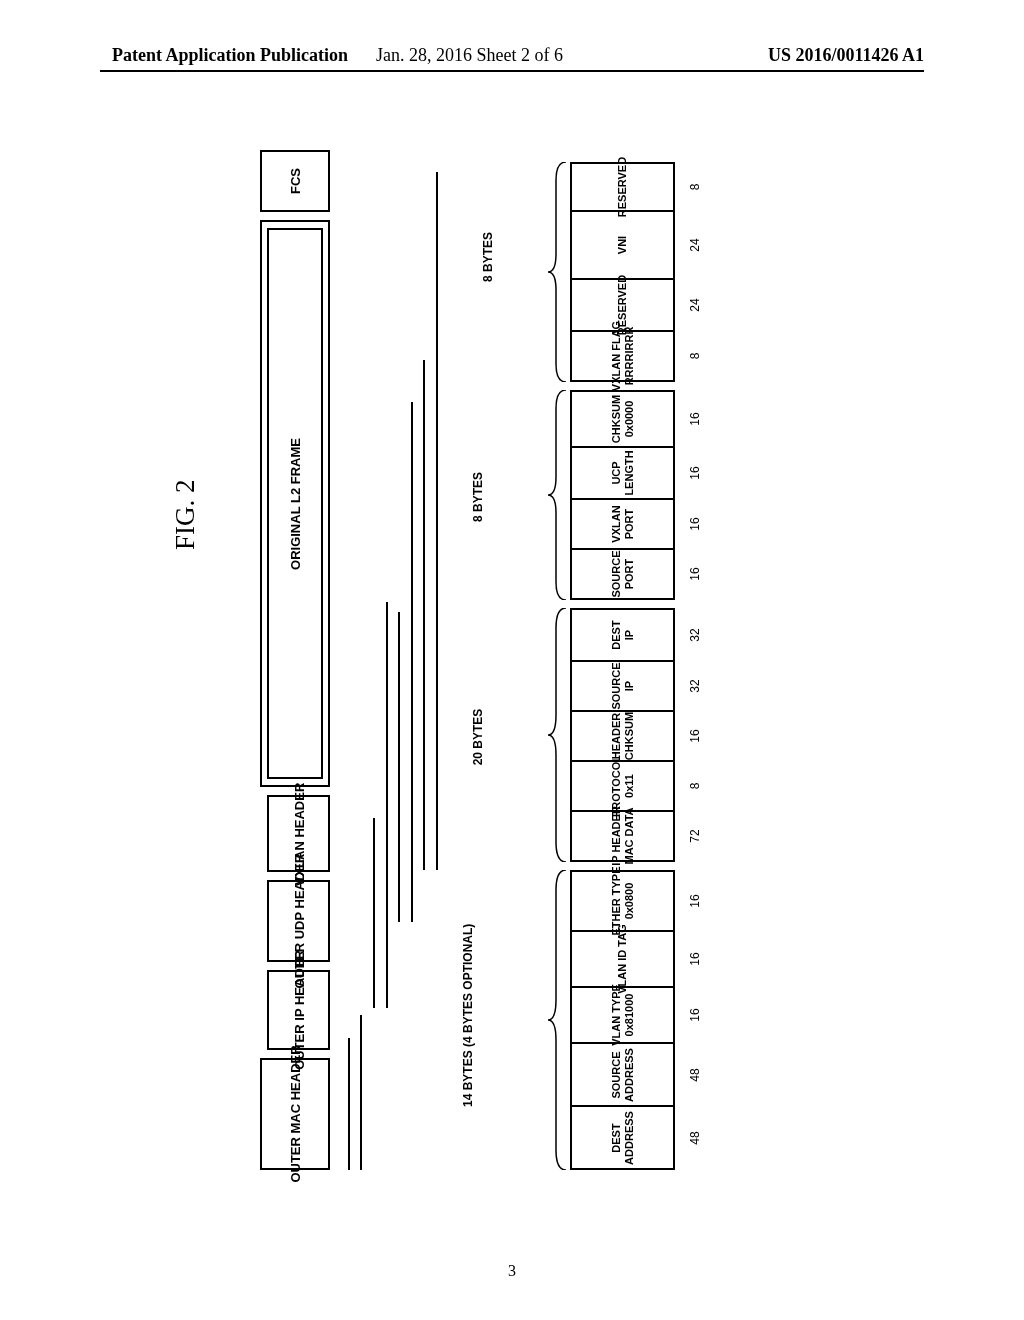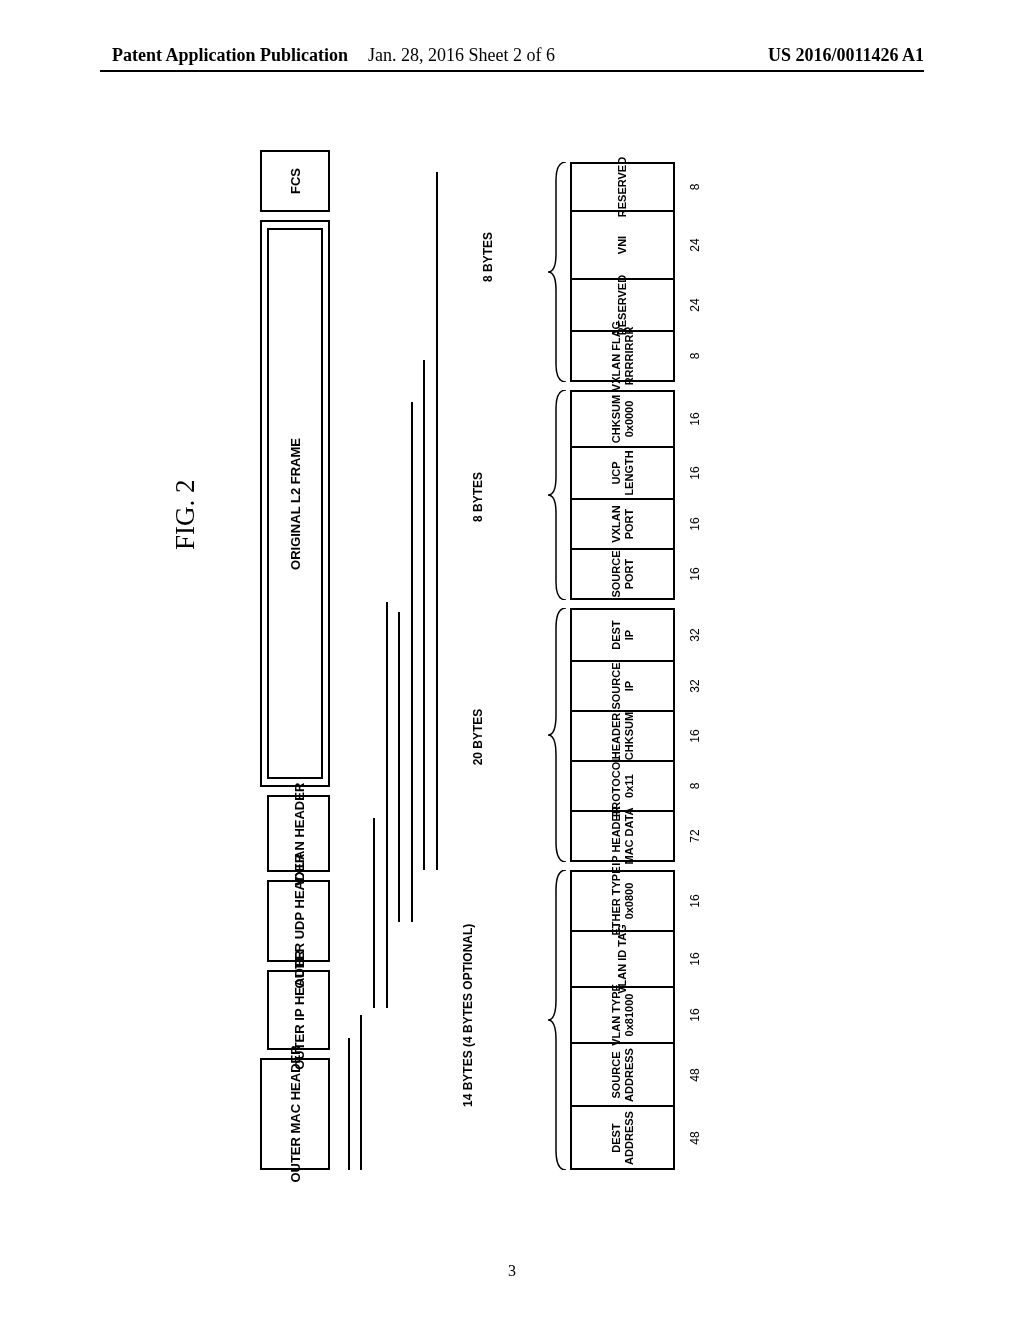--- a/index.html
+++ b/index.html
@@ -3,21 +3,21 @@
 <meta charset="utf-8">
 <style>
   * { box-sizing: border-box; margin: 0; padding: 0; }
   html, body { width: 1024px; height: 1320px; background: #fff; font-family: "Times New Roman", serif; }
   
   .page { width: 1024px; height: 1320px; position: relative; }
   
   .header-line { position: absolute; top: 70px; left: 100px; right: 100px; height: 2px; background: #000; }
   .hdr { position: absolute; top: 45px; font-size: 18px; }
   .hdr.left { left: 112px; font-weight: bold; }
-  .hdr.center { left: 368px; text-align: center; }
+  .hdr.center { left: 376px; text-align: center; }
   .hdr.right { right: 100px; font-weight: bold; }
   
   .figure-area { position: absolute; top: 150px; left: 170px; width: 720px; height: 1020px; }
   
   .fig-label { position: absolute; left: 0; top: 400px; font-size: 27px; font-family: "Times New Roman", serif; transform: rotate(-90deg); transform-origin: left top; }
   
   
   .top-row { position: absolute; left: 90px; top: 0; width: 610px; height: 1020px; }
   .top-box { position: absolute; border: 2px solid #000; }
   .top-box .lbl { position: absolute; left: 50%; top: 50%; transform: translate(-50%, -50%) rotate(-90deg); white-space: nowrap; font-family: Arial, sans-serif; font-size: 13px; font-weight: bold; text-align: center; }

